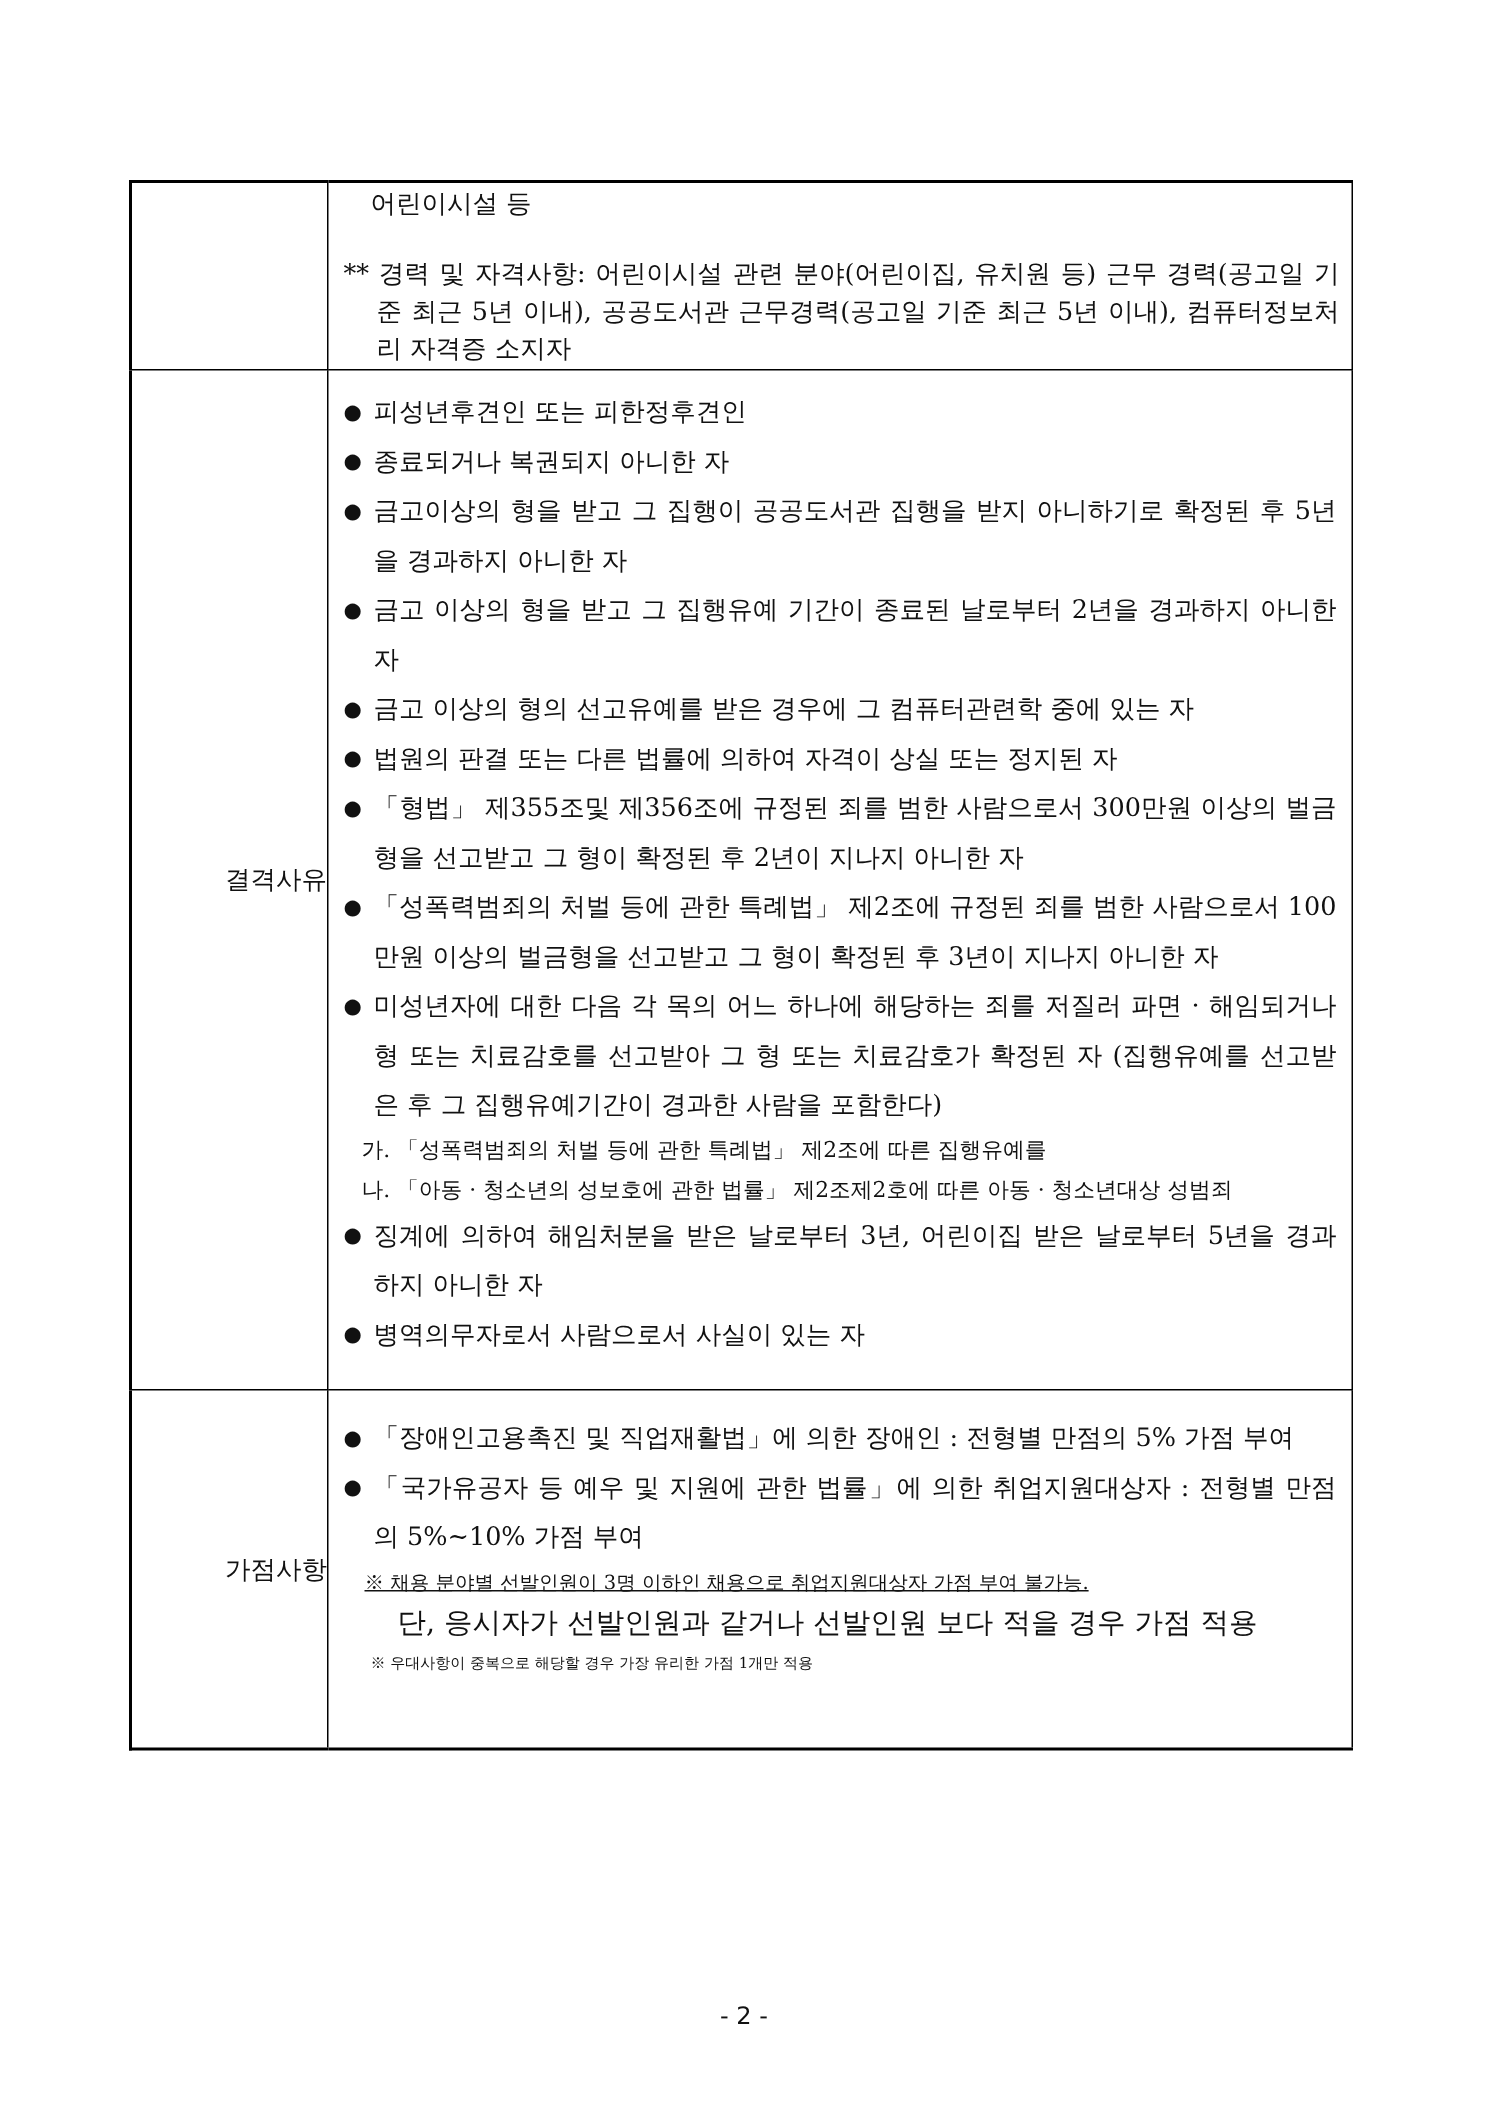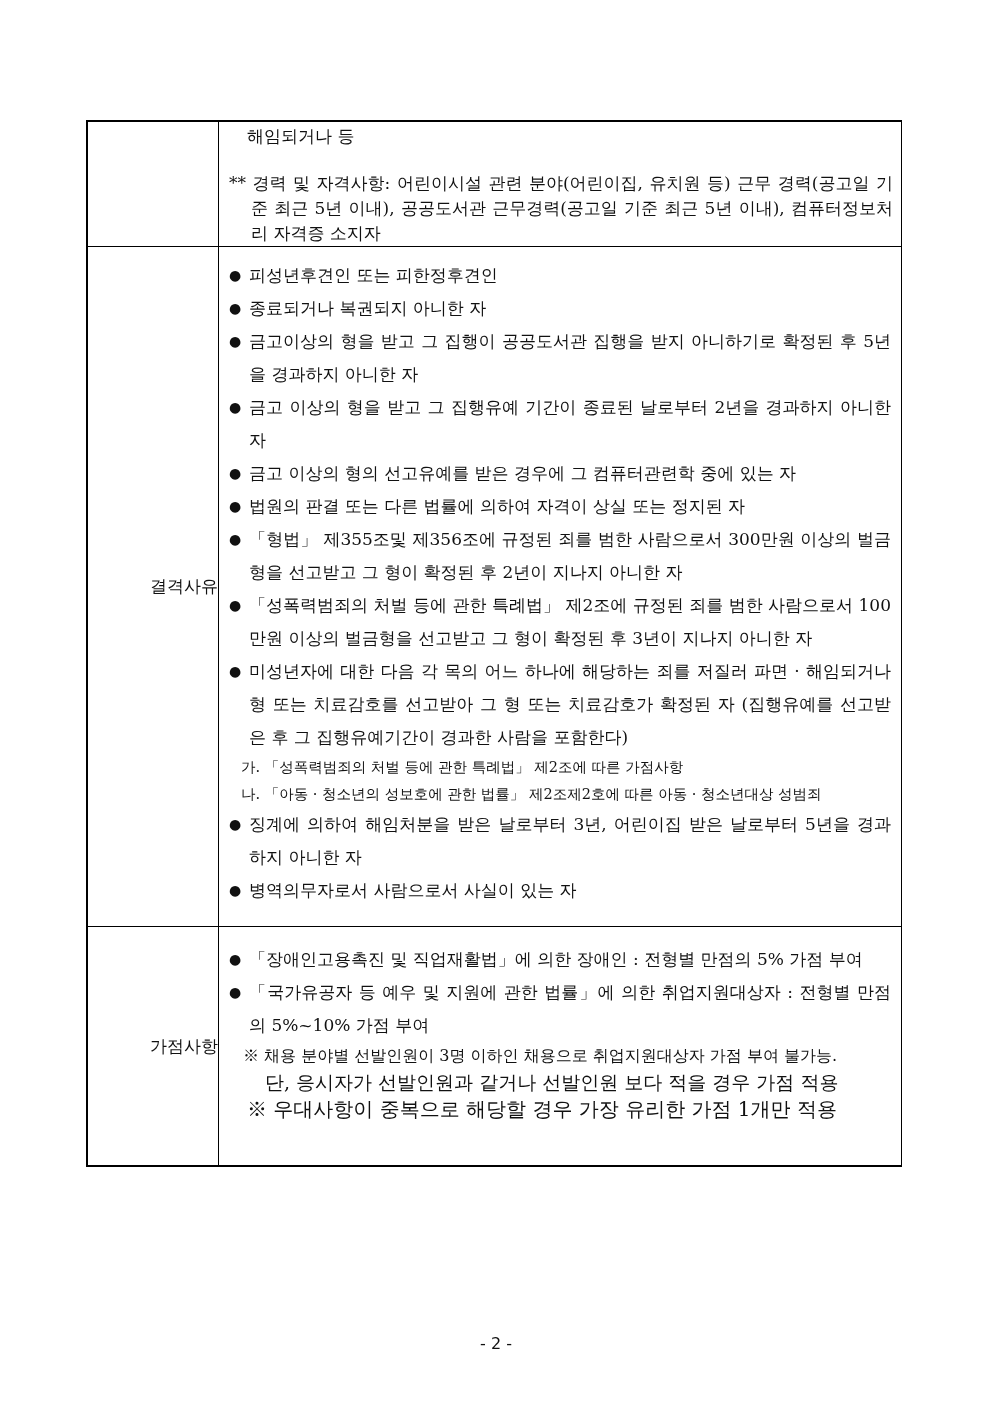--- a/index.html
+++ b/index.html
@@ -17,53 +17,53 @@
   .row2 td { height: 679px; }
   .row3 td { height: 238px; }
   .c1 { padding: 2px 8px 0 10px; font-size: 17px; line-height: 25px; }
   .c1 .first { padding-left: 18px; }
   .c1 .note { padding-left: 22px; text-indent: -22px; text-align: justify; margin-top: 22px; }
   .c2 { padding: 12px 10px 0 8px; font-size: 17px; line-height: 33px; }
   .bul { position: relative; padding-left: 22px; text-align: justify; }
   .bul .dot { position: absolute; left: 2px; top: 0; font-size: 14px; }
   .sub { font-size: 14.5px; padding-left: 14px; line-height: 27px; }
   .c3 { padding: 16px 10px 0 8px; font-size: 17px; line-height: 33px; }
-  .c3 .note { font-size: 16px; line-height: 27px; padding-left: 16px; }
+  .c3 .note { font-size: 13px; line-height: 27px; padding-left: 16px; text-decoration: underline; }
   .c3 .note2 { font-size: 19px; line-height: 27px; padding-left: 38px; }
-  .c3 .note3 { font-size: 20px; line-height: 27px; padding-left: 20px; }
+  .c3 .note3 { font-size: 10px; line-height: 27px; padding-left: 20px; }
   .pagenum { position: absolute; top: 1334px; left: 0; width: 992px; text-align: center; font-size: 16px; font-family: "DejaVu Sans", sans-serif; }
 </style>
 </head>
 <body>
 
 <table class="tbl">
   <tbody>
       <tr class="row1">
     <td class="label"></td>
     <td class="content">
       <div class="c1">
-        <div class="first">해임되거나 등</div>
+        <div class="first">어린이시설 등</div>
         <div class="note">** 경력 및 자격사항: 어린이시설 관련 분야(어린이집, 유치원 등) 근무 경력(공고일 기준 최근 5년 이내), 공공도서관 근무경력(공고일 기준 최근 5년 이내), 컴퓨터정보처리 자격증 소지자</div>
       </div>
     </td>
   </tr>
   <tr class="row2">
     <td class="label">결격사유</td>
     <td class="content">
       <div class="c2">
         <div class="bul"><span class="dot">●</span><span>피성년후견인 또는 피한정후견인</span></div>
         <div class="bul"><span class="dot">●</span><span>종료되거나 복권되지 아니한 자</span></div>
         <div class="bul"><span class="dot">●</span><span>금고이상의 형을 받고 그 집행이 공공도서관 집행을 받지 아니하기로 확정된 후 5년을 경과하지 아니한 자</span></div>
         <div class="bul"><span class="dot">●</span><span>금고 이상의 형을 받고 그 집행유예 기간이 종료된 날로부터 2년을 경과하지 아니한 자</span></div>
         <div class="bul"><span class="dot">●</span><span>금고 이상의 형의 선고유예를 받은 경우에 그 컴퓨터관련학 중에 있는 자</span></div>
         <div class="bul"><span class="dot">●</span><span>법원의 판결 또는 다른 법률에 의하여 자격이 상실 또는 정지된 자</span></div>
         <div class="bul"><span class="dot">●</span><span>「형법」 제355조및 제356조에 규정된 죄를 범한 사람으로서 300만원 이상의 벌금형을 선고받고 그 형이 확정된 후 2년이 지나지 아니한 자</span></div>
         <div class="bul"><span class="dot">●</span><span>「성폭력범죄의 처벌 등에 관한 특례법」 제2조에 규정된 죄를 범한 사람으로서 100만원 이상의 벌금형을 선고받고 그 형이 확정된 후 3년이 지나지 아니한 자</span></div>
         <div class="bul"><span class="dot">●</span><span>미성년자에 대한 다음 각 목의 어느 하나에 해당하는 죄를 저질러 파면 · 해임되거나 형 또는 치료감호를 선고받아 그 형 또는 치료감호가 확정된 자 (집행유예를 선고받은 후 그 집행유예기간이 경과한 사람을 포함한다)</span></div>
-        <div class="sub">가. 「성폭력범죄의 처벌 등에 관한 특례법」 제2조에 따른 가점사항</div>
+        <div class="sub">가. 「성폭력범죄의 처벌 등에 관한 특례법」 제2조에 따른 집행유예를</div>
         <div class="sub">나. 「아동 · 청소년의 성보호에 관한 법률」 제2조제2호에 따른 아동 · 청소년대상 성범죄</div>
         <div class="bul"><span class="dot">●</span><span>징계에 의하여 해임처분을 받은 날로부터 3년, 어린이집 받은 날로부터 5년을 경과하지 아니한 자</span></div>
         <div class="bul"><span class="dot">●</span><span>병역의무자로서 사람으로서 사실이 있는 자</span></div>
       </div>
     </td>
   </tr>
   <tr class="row3">
     <td class="label">가점사항</td>
     <td class="content">
       <div class="c3">

